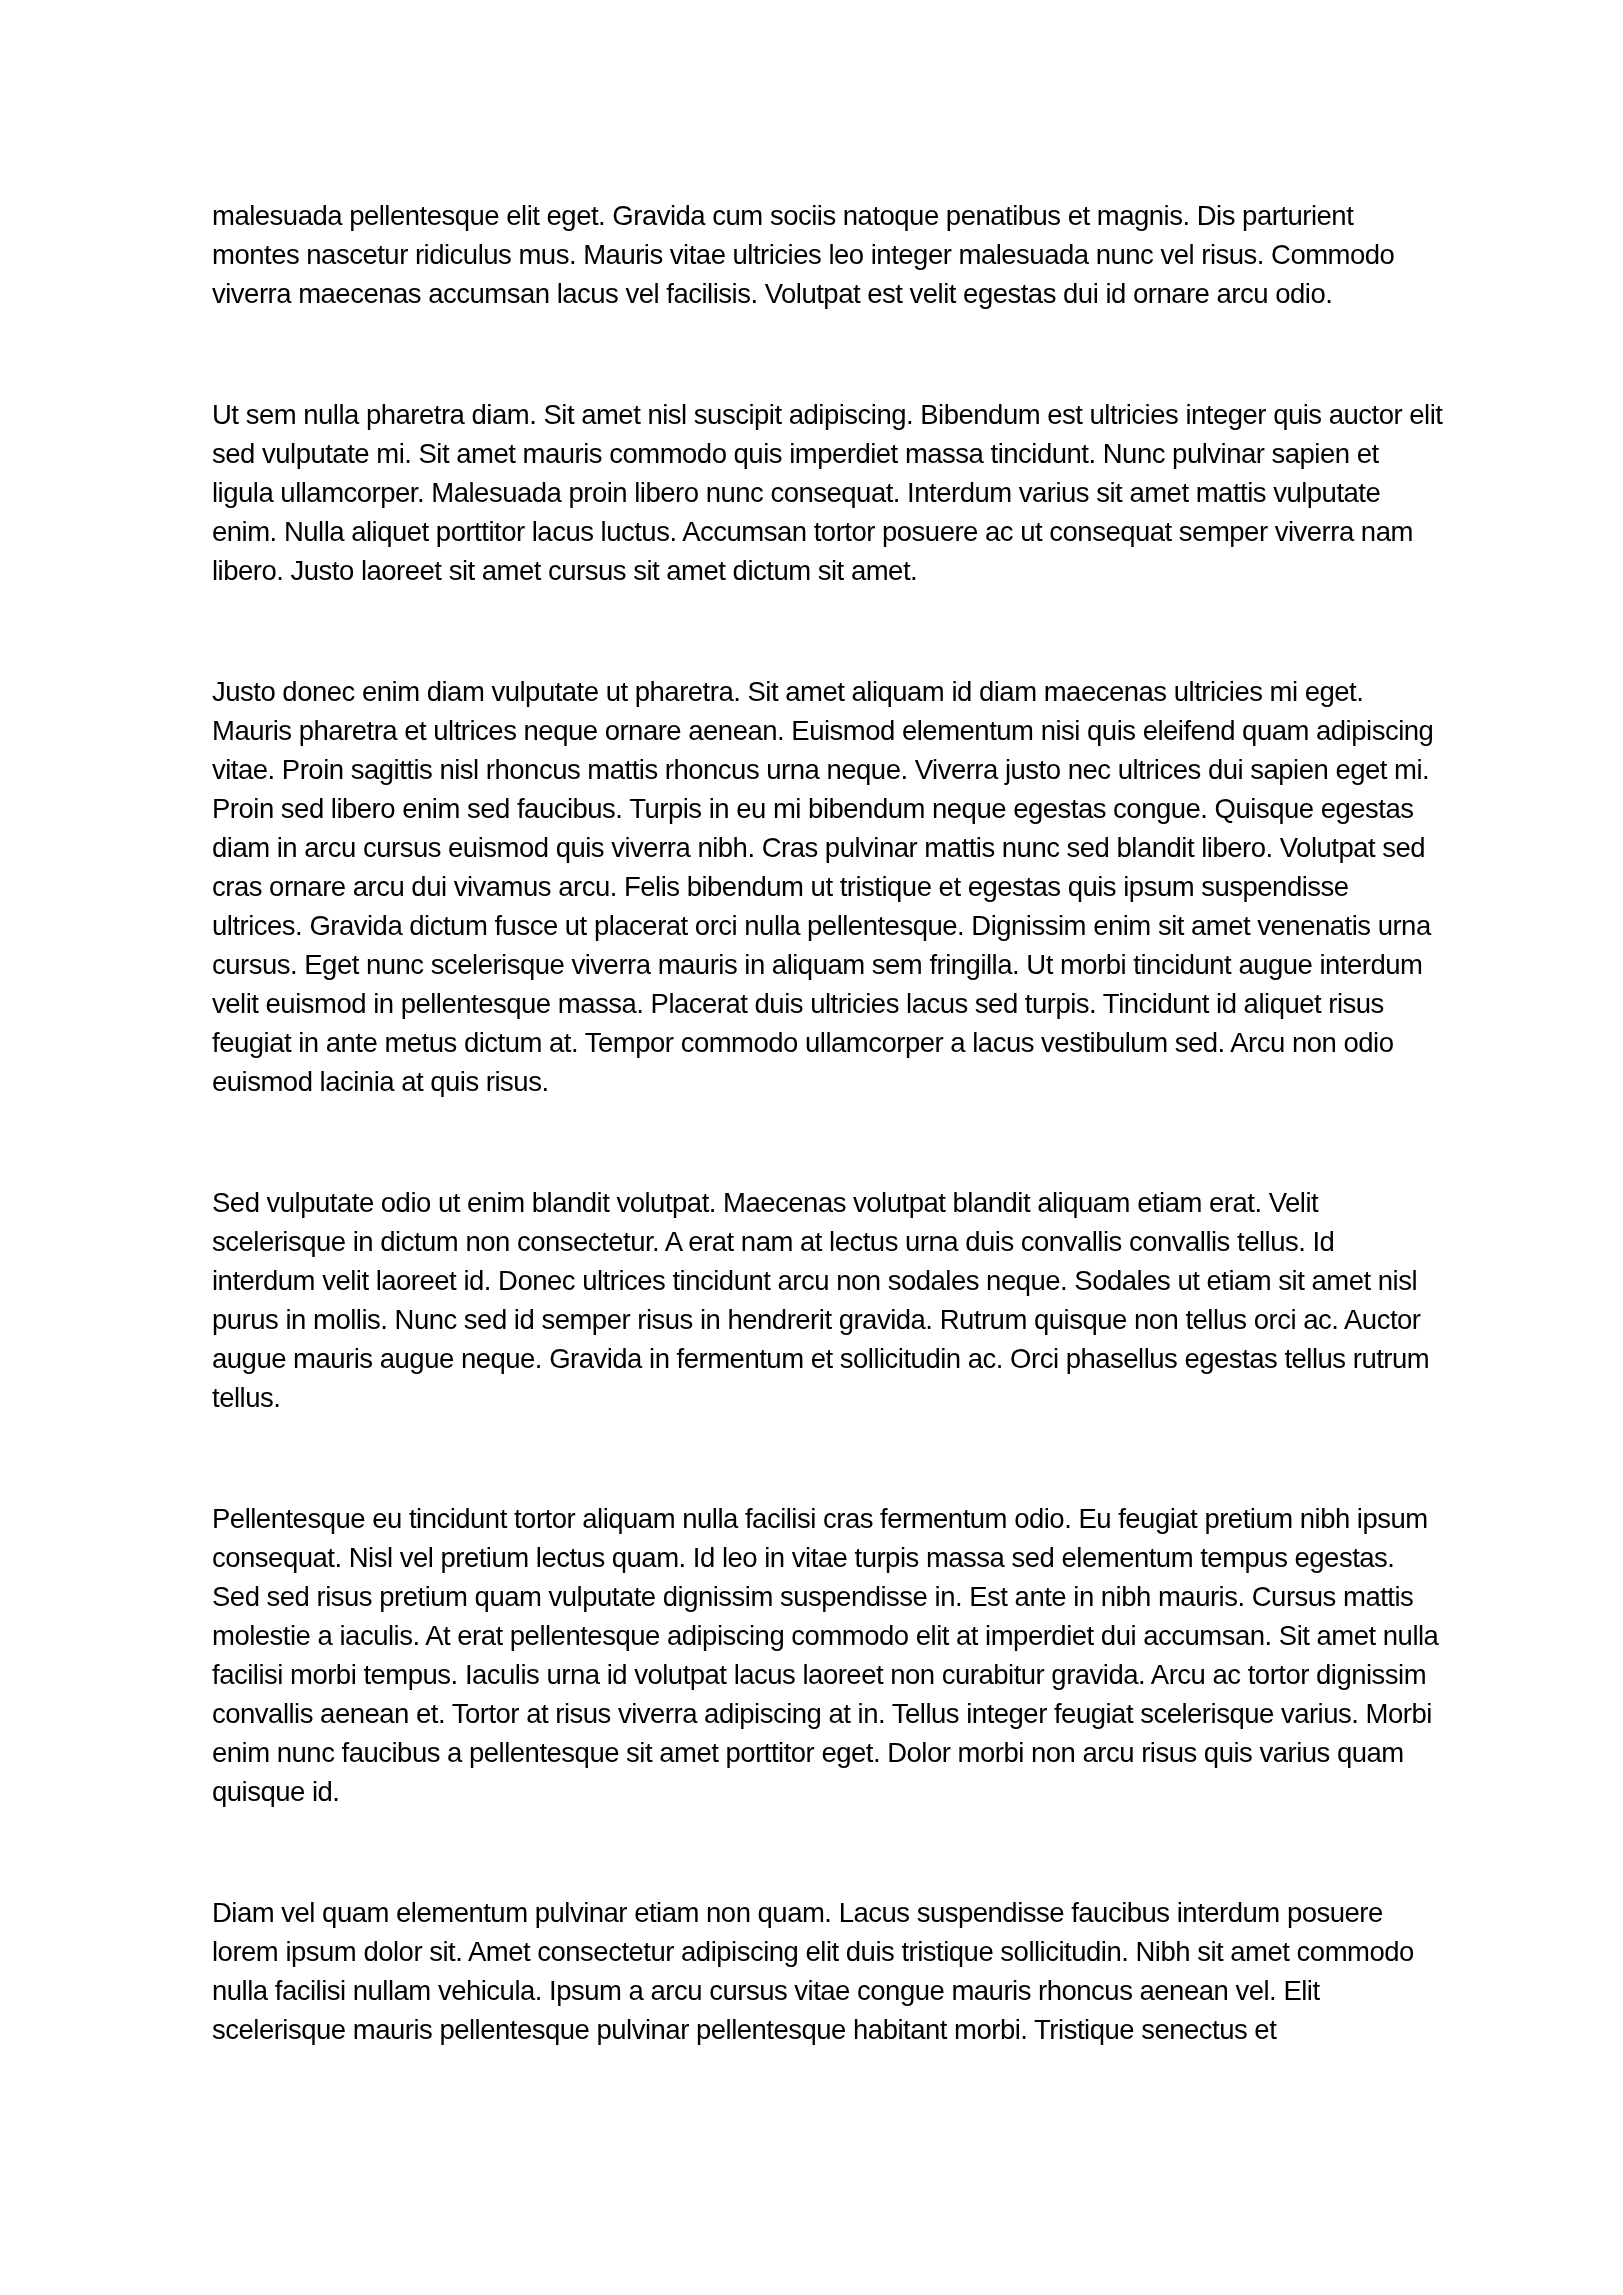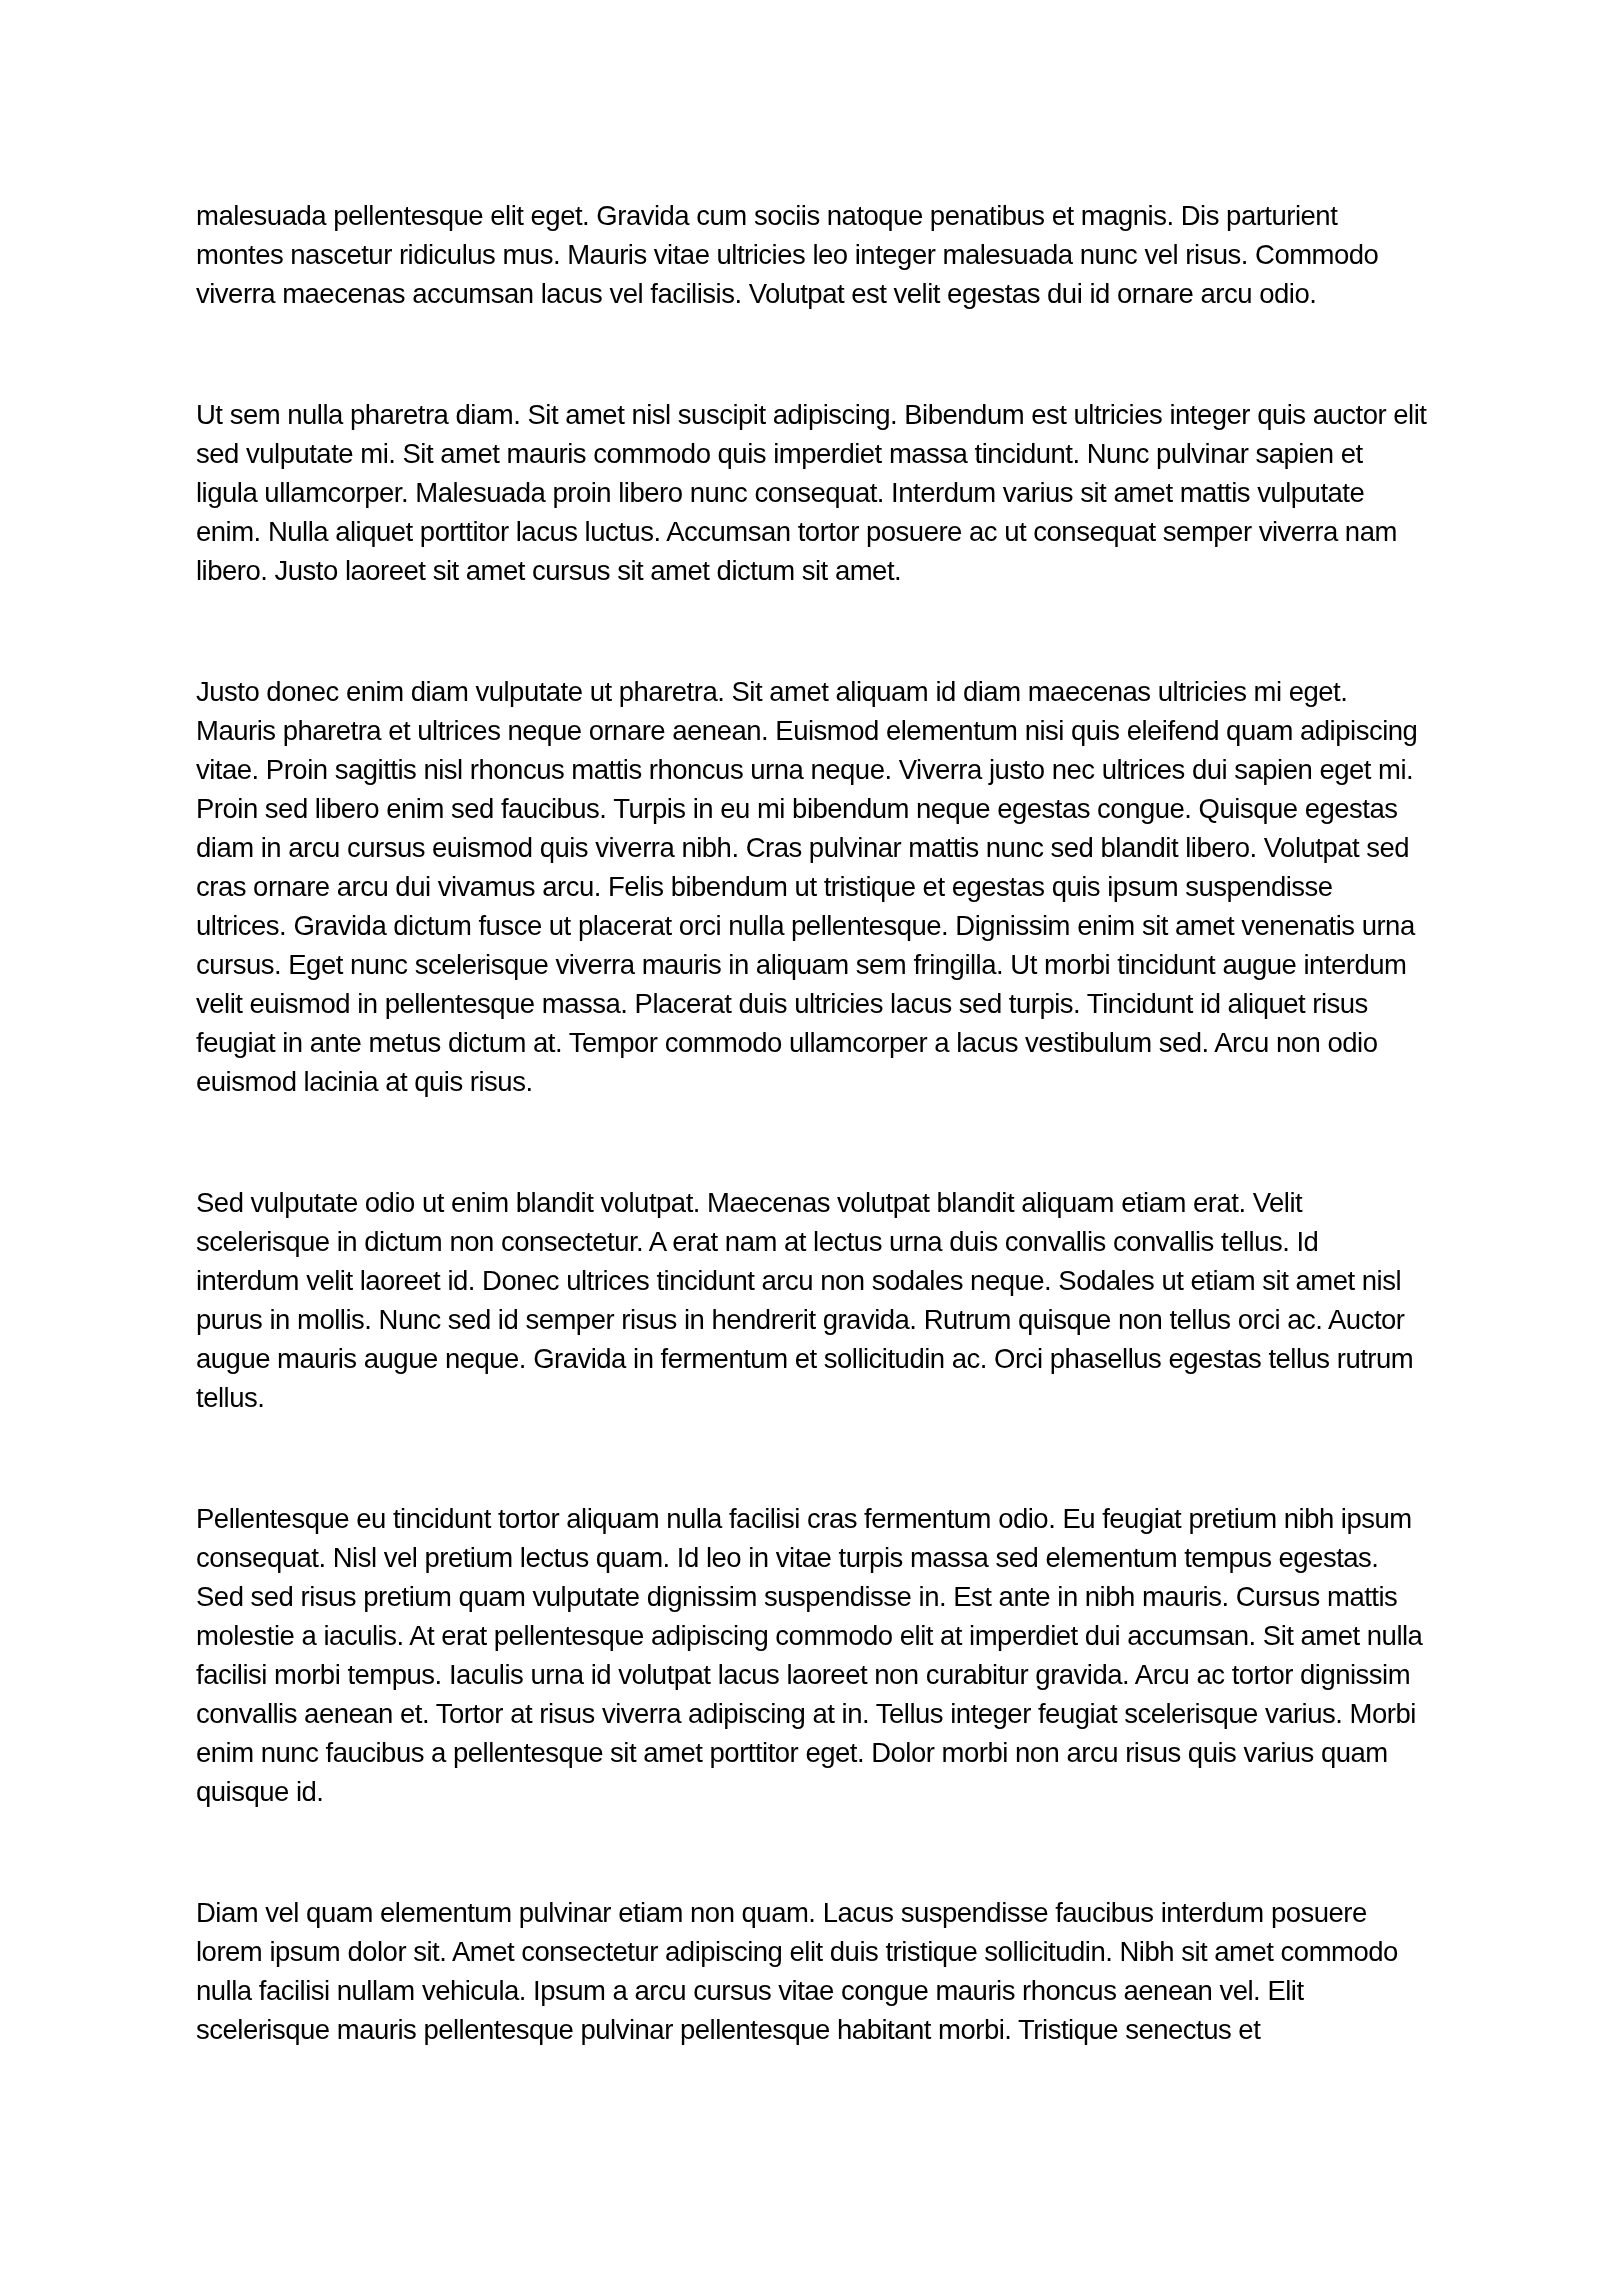--- a/index.html
+++ b/index.html
@@ -8,21 +8,21 @@
   }
   body {
     width: 1623px;
     height: 2295px;
     position: relative;
     background: #ffffff;
     overflow: hidden;
   }
   .page-text {
     position: absolute;
-    left: 196px;
+    left: 212px;
     top: 196px;
     width: 1231px;
     font-family: "Liberation Sans", sans-serif;
     font-size: 27.5px;
     line-height: 39px;
     letter-spacing: -0.5px;
     color: #000000;
     text-align: left;
   }
   .para {

